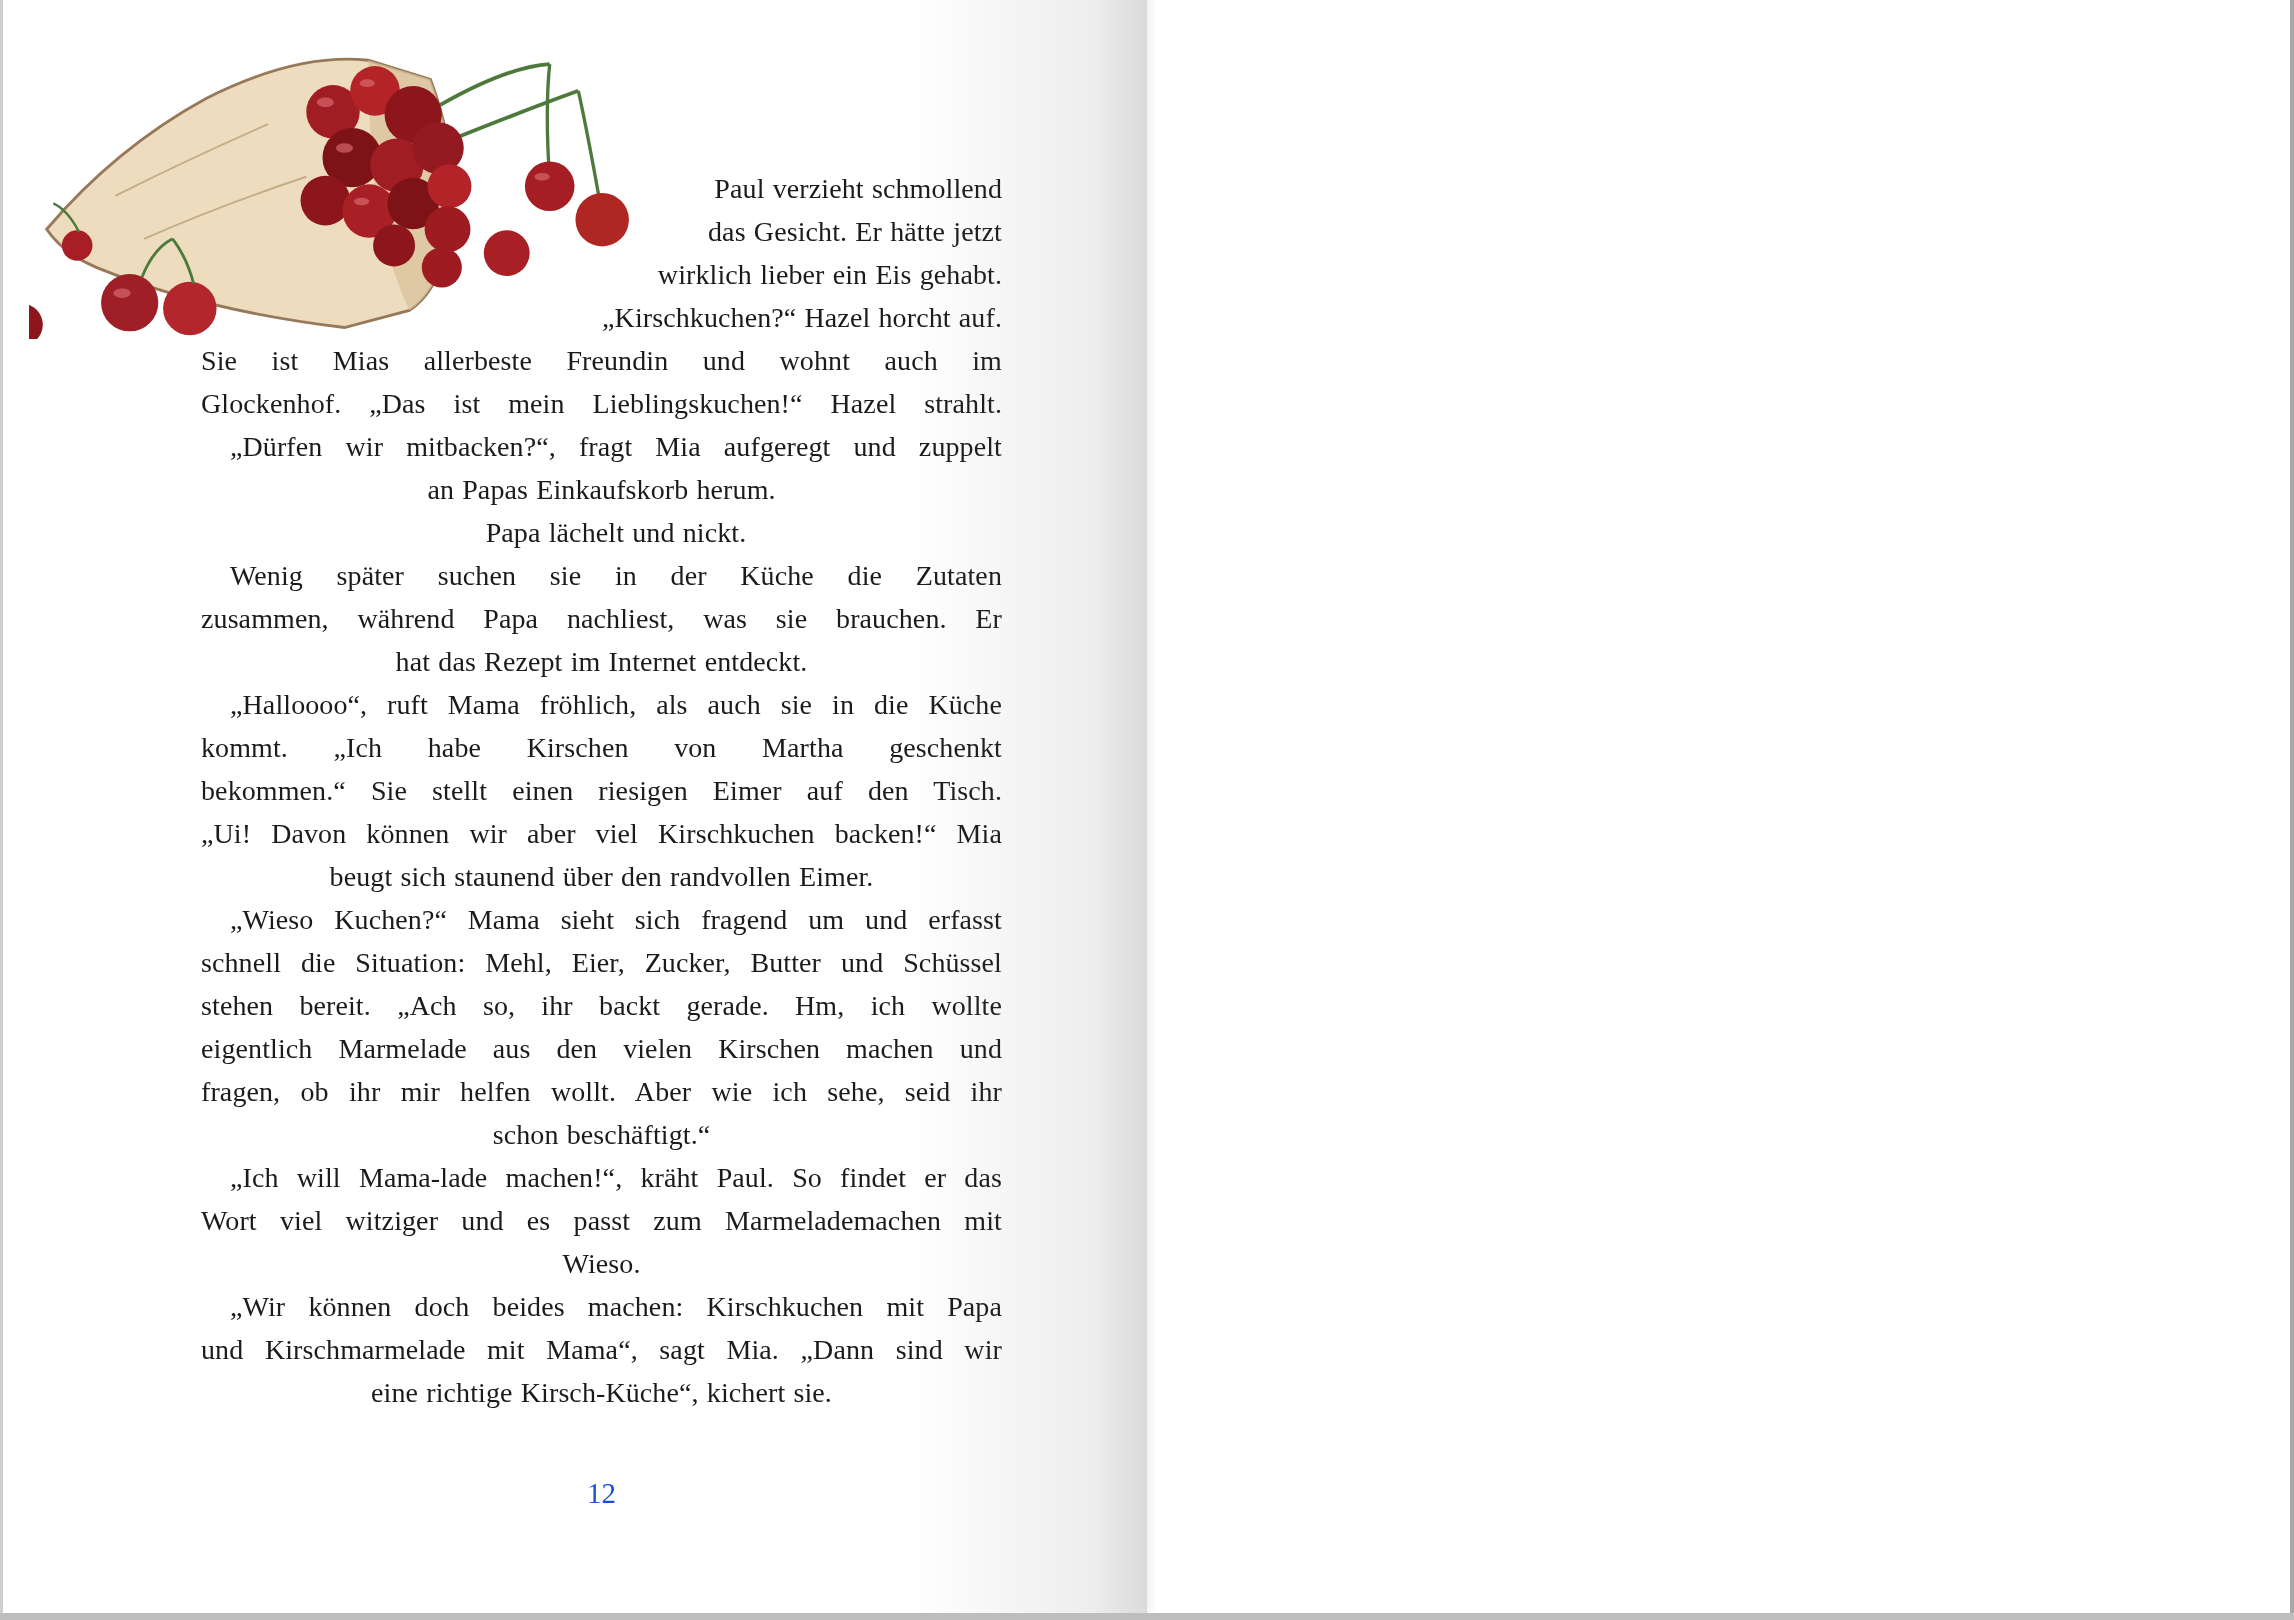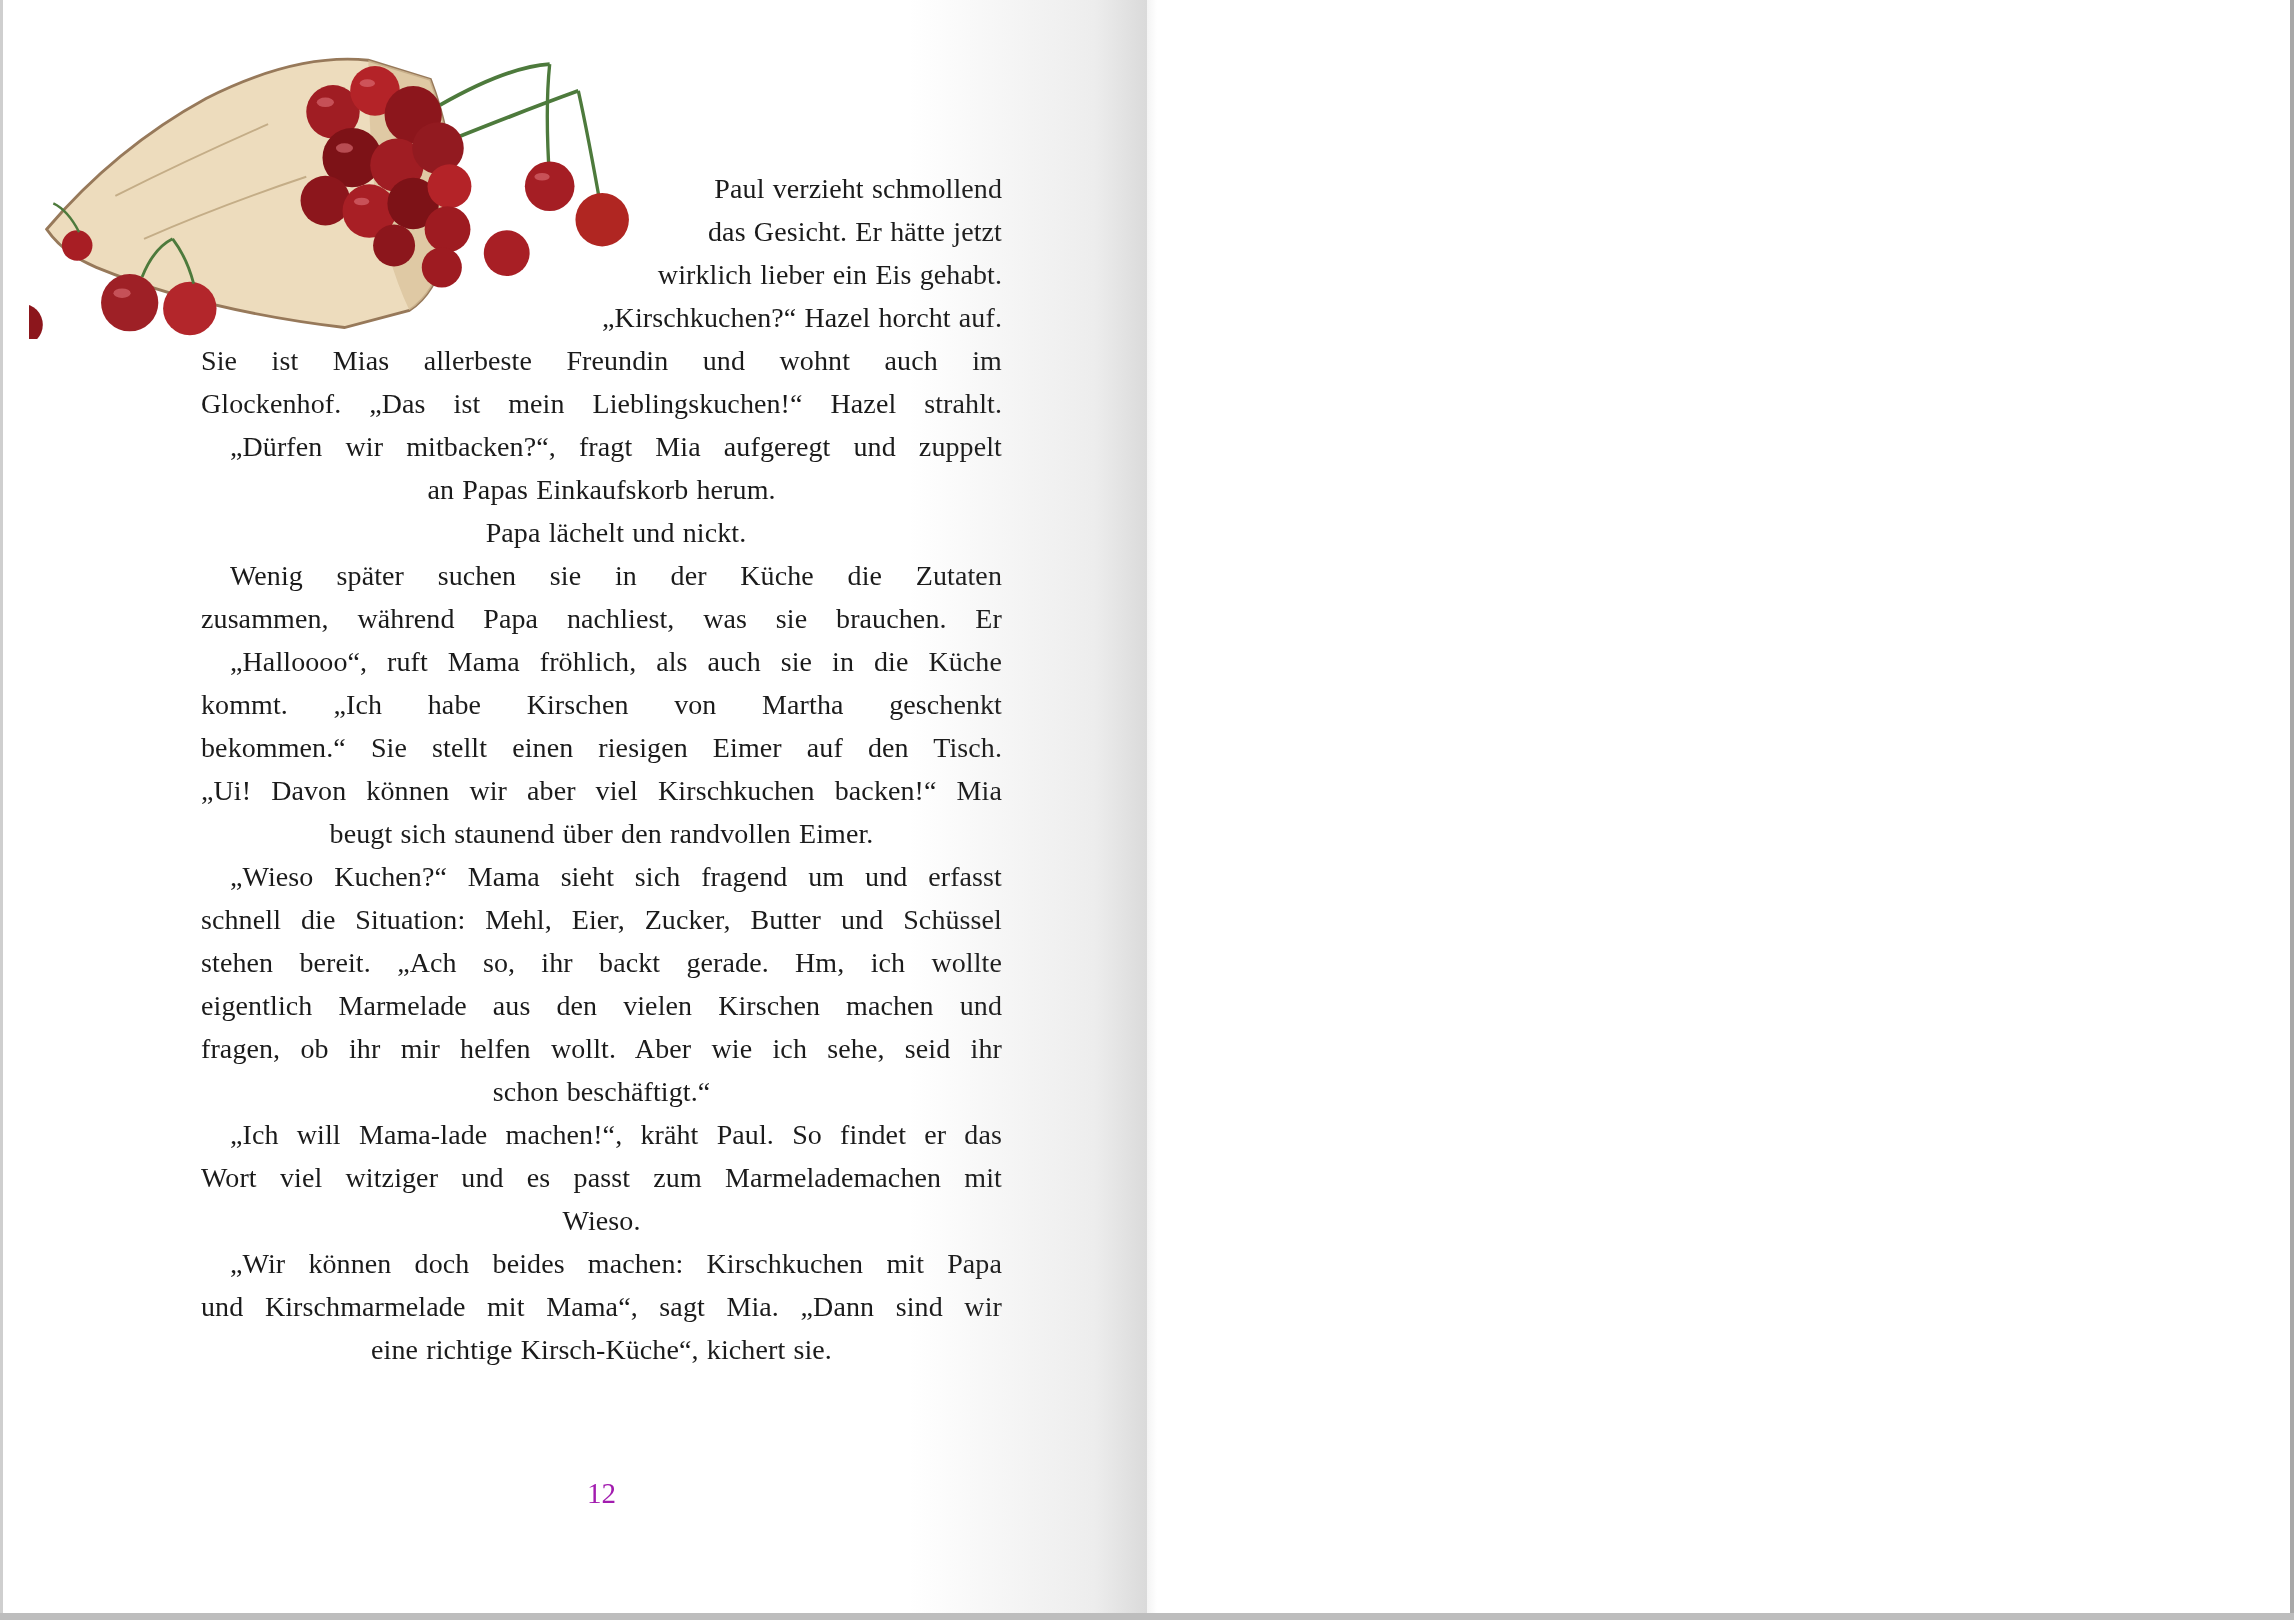--- a/index.html
+++ b/index.html
@@ -15,21 +15,21 @@
     word-spacing:1.1px;letter-spacing:0.1px;
   }
   #left-text{left:201px;top:167px;width:801px;}
   .ln{height:43px;line-height:43px;overflow:hidden;text-align:center;}
   .ln.j{text-align:justify;}
   .ln.j::after{content:"";display:inline-block;width:100%;}
   .ln.r{text-align:right;}
   .ln.in{padding-left:29px;}
   #folio{
     position:absolute;left:201px;top:1477px;width:801px;text-align:center;
-    font-size:29px;color:#a21caf;
+    font-size:29px;color:#1d4ed8;
   }
   .illu{position:absolute;}
   
   #gutter{position:absolute;left:908px;top:0;width:239px;height:100%;
     background:linear-gradient(to right, rgba(110,110,110,0), rgba(115,115,115,.13) 78%, rgba(95,95,95,.23));}
   #gutter-right{position:absolute;left:1147px;top:0;width:9.6px;height:100%;
     background:linear-gradient(to right, rgba(110,110,110,.08), rgba(110,110,110,0));}
   #edge-left{position:absolute;left:0;top:0;width:2.9px;height:100%;background:#cfcfcf;}
   #edge-right{position:absolute;right:0;top:0;width:3.8px;height:100%;background:#a8a8a8;}
   #edge-bottom{position:absolute;left:0;bottom:0;width:100%;height:6.7px;background:#bdbdbd;}
@@ -88,20 +88,21 @@
       <div class="ln r">das Gesicht. Er hätte jetzt</div>
       <div class="ln r">wirklich lieber ein Eis gehabt.</div>
       <div class="ln r">„Kirschkuchen?“ Hazel horcht auf.</div>
       <div class="ln j">Sie ist Mias allerbeste Freundin und wohnt auch im</div>
       <div class="ln j">Glockenhof. „Das ist mein Lieblingskuchen!“ Hazel strahlt.</div>
       <div class="ln j in">„Dürfen wir mitbacken?“, fragt Mia aufgeregt und zuppelt</div>
       <div class="ln l">an Papas Einkaufskorb herum.</div>
       <div class="ln l in">Papa lächelt und nickt.</div>
       <div class="ln j in">Wenig später suchen sie in der Küche die Zutaten</div>
       <div class="ln j">zusammen, während Papa nachliest, was sie brauchen. Er</div>
+      <div class="ln l">hat das Rezept im Internet entdeckt.</div>
       <div class="ln j in">„Halloooo“, ruft Mama fröhlich, als auch sie in die Küche</div>
       <div class="ln j">kommt. „Ich habe Kirschen von Martha geschenkt</div>
       <div class="ln j">bekommen.“ Sie stellt einen riesigen Eimer auf den Tisch.</div>
       <div class="ln j">„Ui! Davon können wir aber viel Kirschkuchen backen!“ Mia</div>
       <div class="ln l">beugt sich staunend über den randvollen Eimer.</div>
       <div class="ln j in">„Wieso Kuchen?“ Mama sieht sich fragend um und erfasst</div>
       <div class="ln j">schnell die Situation: Mehl, Eier, Zucker, Butter und Schüssel</div>
       <div class="ln j">stehen bereit. „Ach so, ihr backt gerade. Hm, ich wollte</div>
       <div class="ln j">eigentlich Marmelade aus den vielen Kirschen machen und</div>
       <div class="ln j">fragen, ob ihr mir helfen wollt. Aber wie ich sehe, seid ihr</div>

